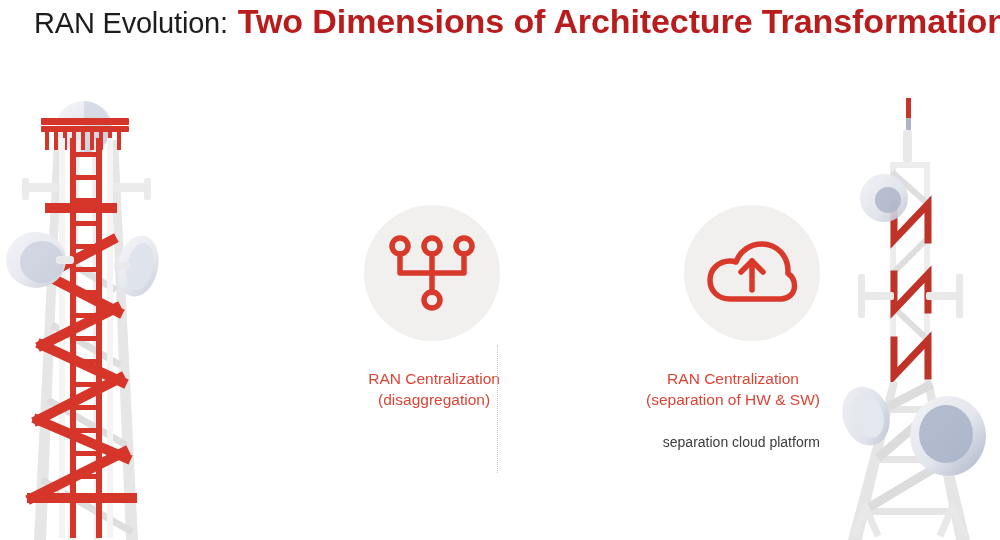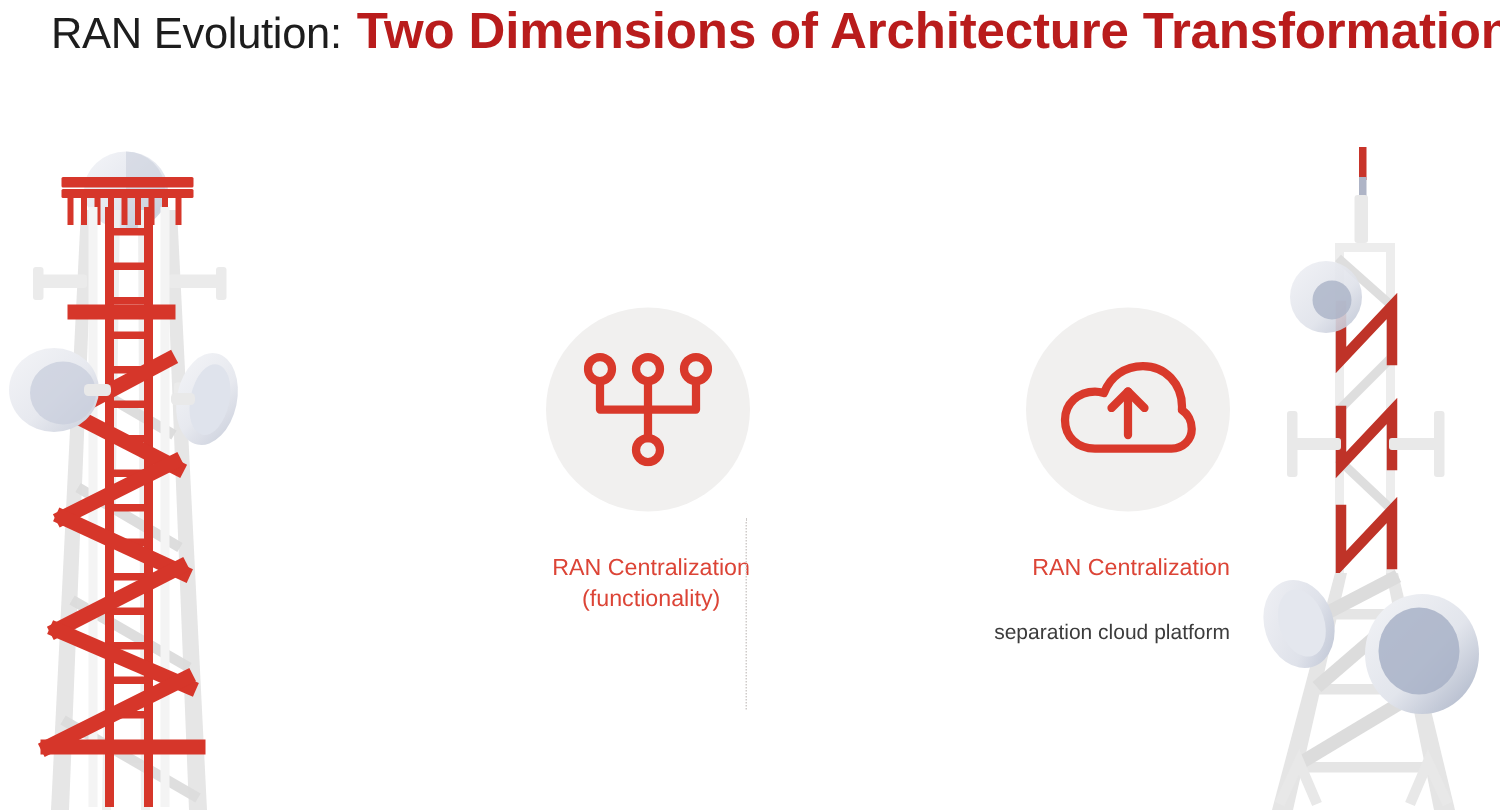--- a/index.html
+++ b/index.html
@@ -266,40 +266,41 @@
           <circle cx="11" cy="11" r="8"></circle>
           <circle cx="43" cy="11" r="8"></circle>
           <circle cx="75" cy="11" r="8"></circle>
           <circle cx="43" cy="65" r="8"></circle>
           <path d="M11 19 L11 38 L75 38 L75 19" stroke-linejoin="round"></path>
           <path d="M43 19 L43 57"></path>
         </svg>
       </div>
       <div class="col-heading">
         <div>RAN Centralization</div>
-        <div>(functionality)</div>
+        <div>(disaggregation)</div>
       </div>
     </div>
 
     <div class="col">
       <div class="icon-circle">
         <svg width="92" height="74" viewBox="0 0 92 74" fill="none" stroke="#d9392b" stroke-width="5.5" stroke-linecap="round" stroke-linejoin="round">
           <path d="M25 62 C13 62 5 54 5 43 C5 32 14 24 25 24
                    C27 24 29 24.4 31 25
                    C35 14 45 7 57 7
                    C72 7 83 19 83 34
                    C83 34.8 83 35.6 82.9 36.4
                    C87 39 89.5 44 89.5 49
                    C89.5 56.5 83.5 62 76 62 Z" transform="translate(-1,1)"></path>
           <path d="M46 54 L46 25"></path>
           <path d="M35 36 L46 25 L57 36"></path>
         </svg>
       </div>
       <div class="col-heading">
         <div>RAN Centralization</div>
+        <div>(separation of HW &amp; SW)</div>
       </div>
       <div class="col-body">
         <div>separation cloud platform</div>
       </div>
     </div>
   </div>
 
   <div class="divider"></div>
 
 </div>

